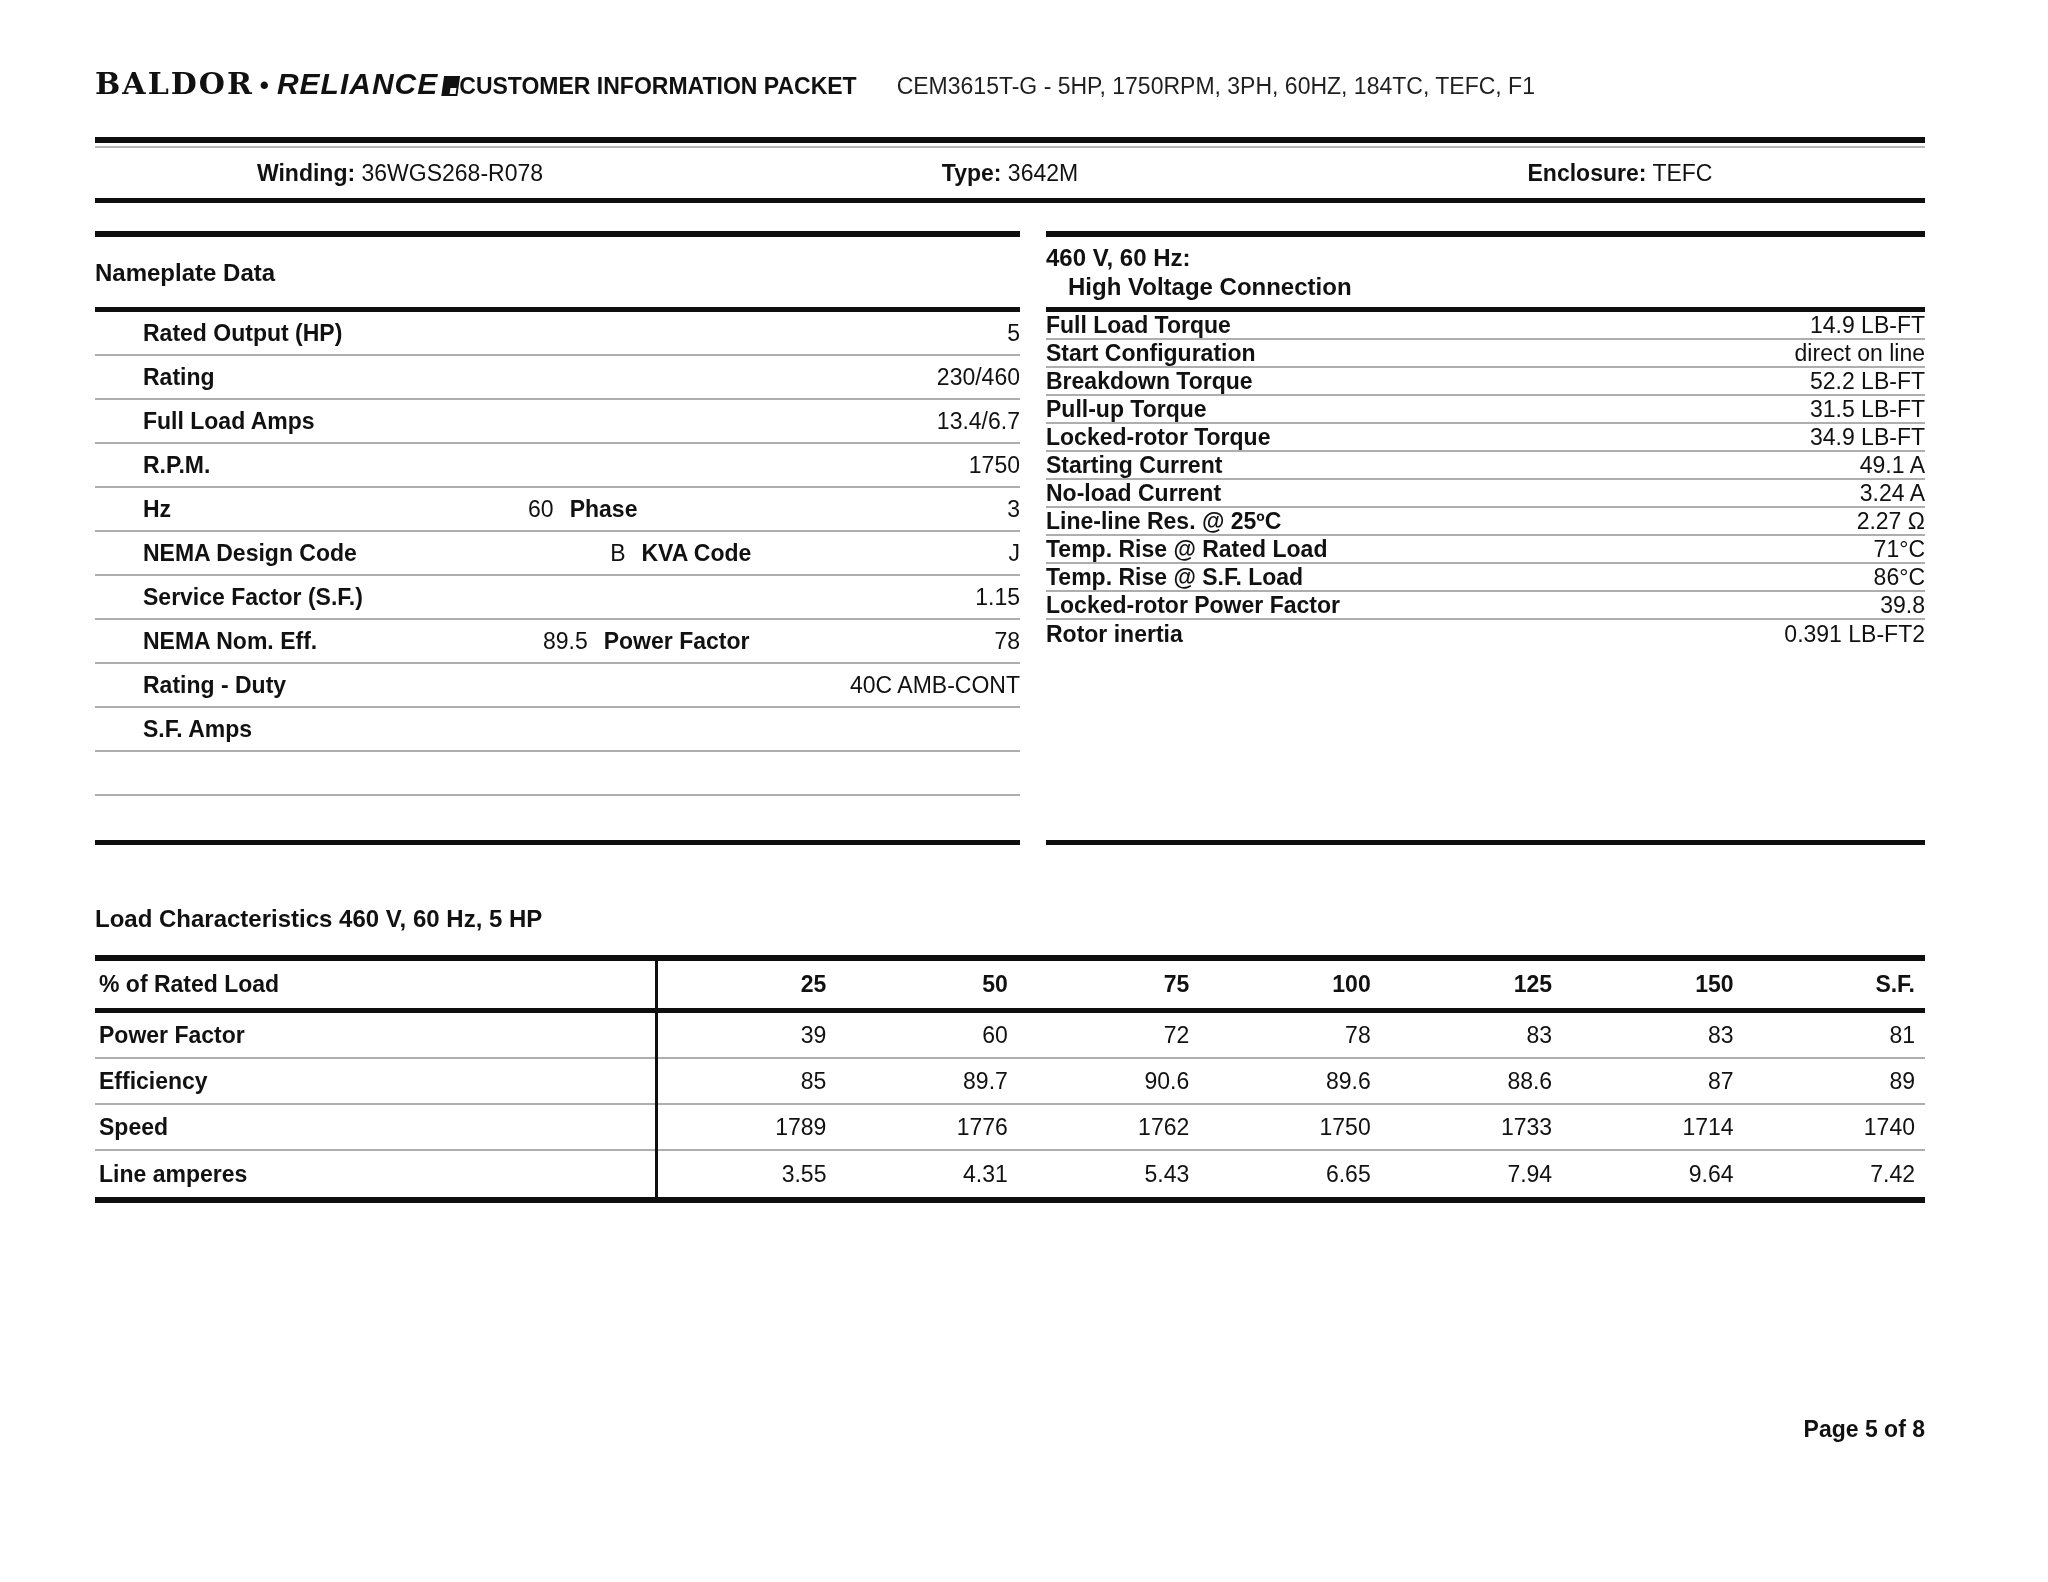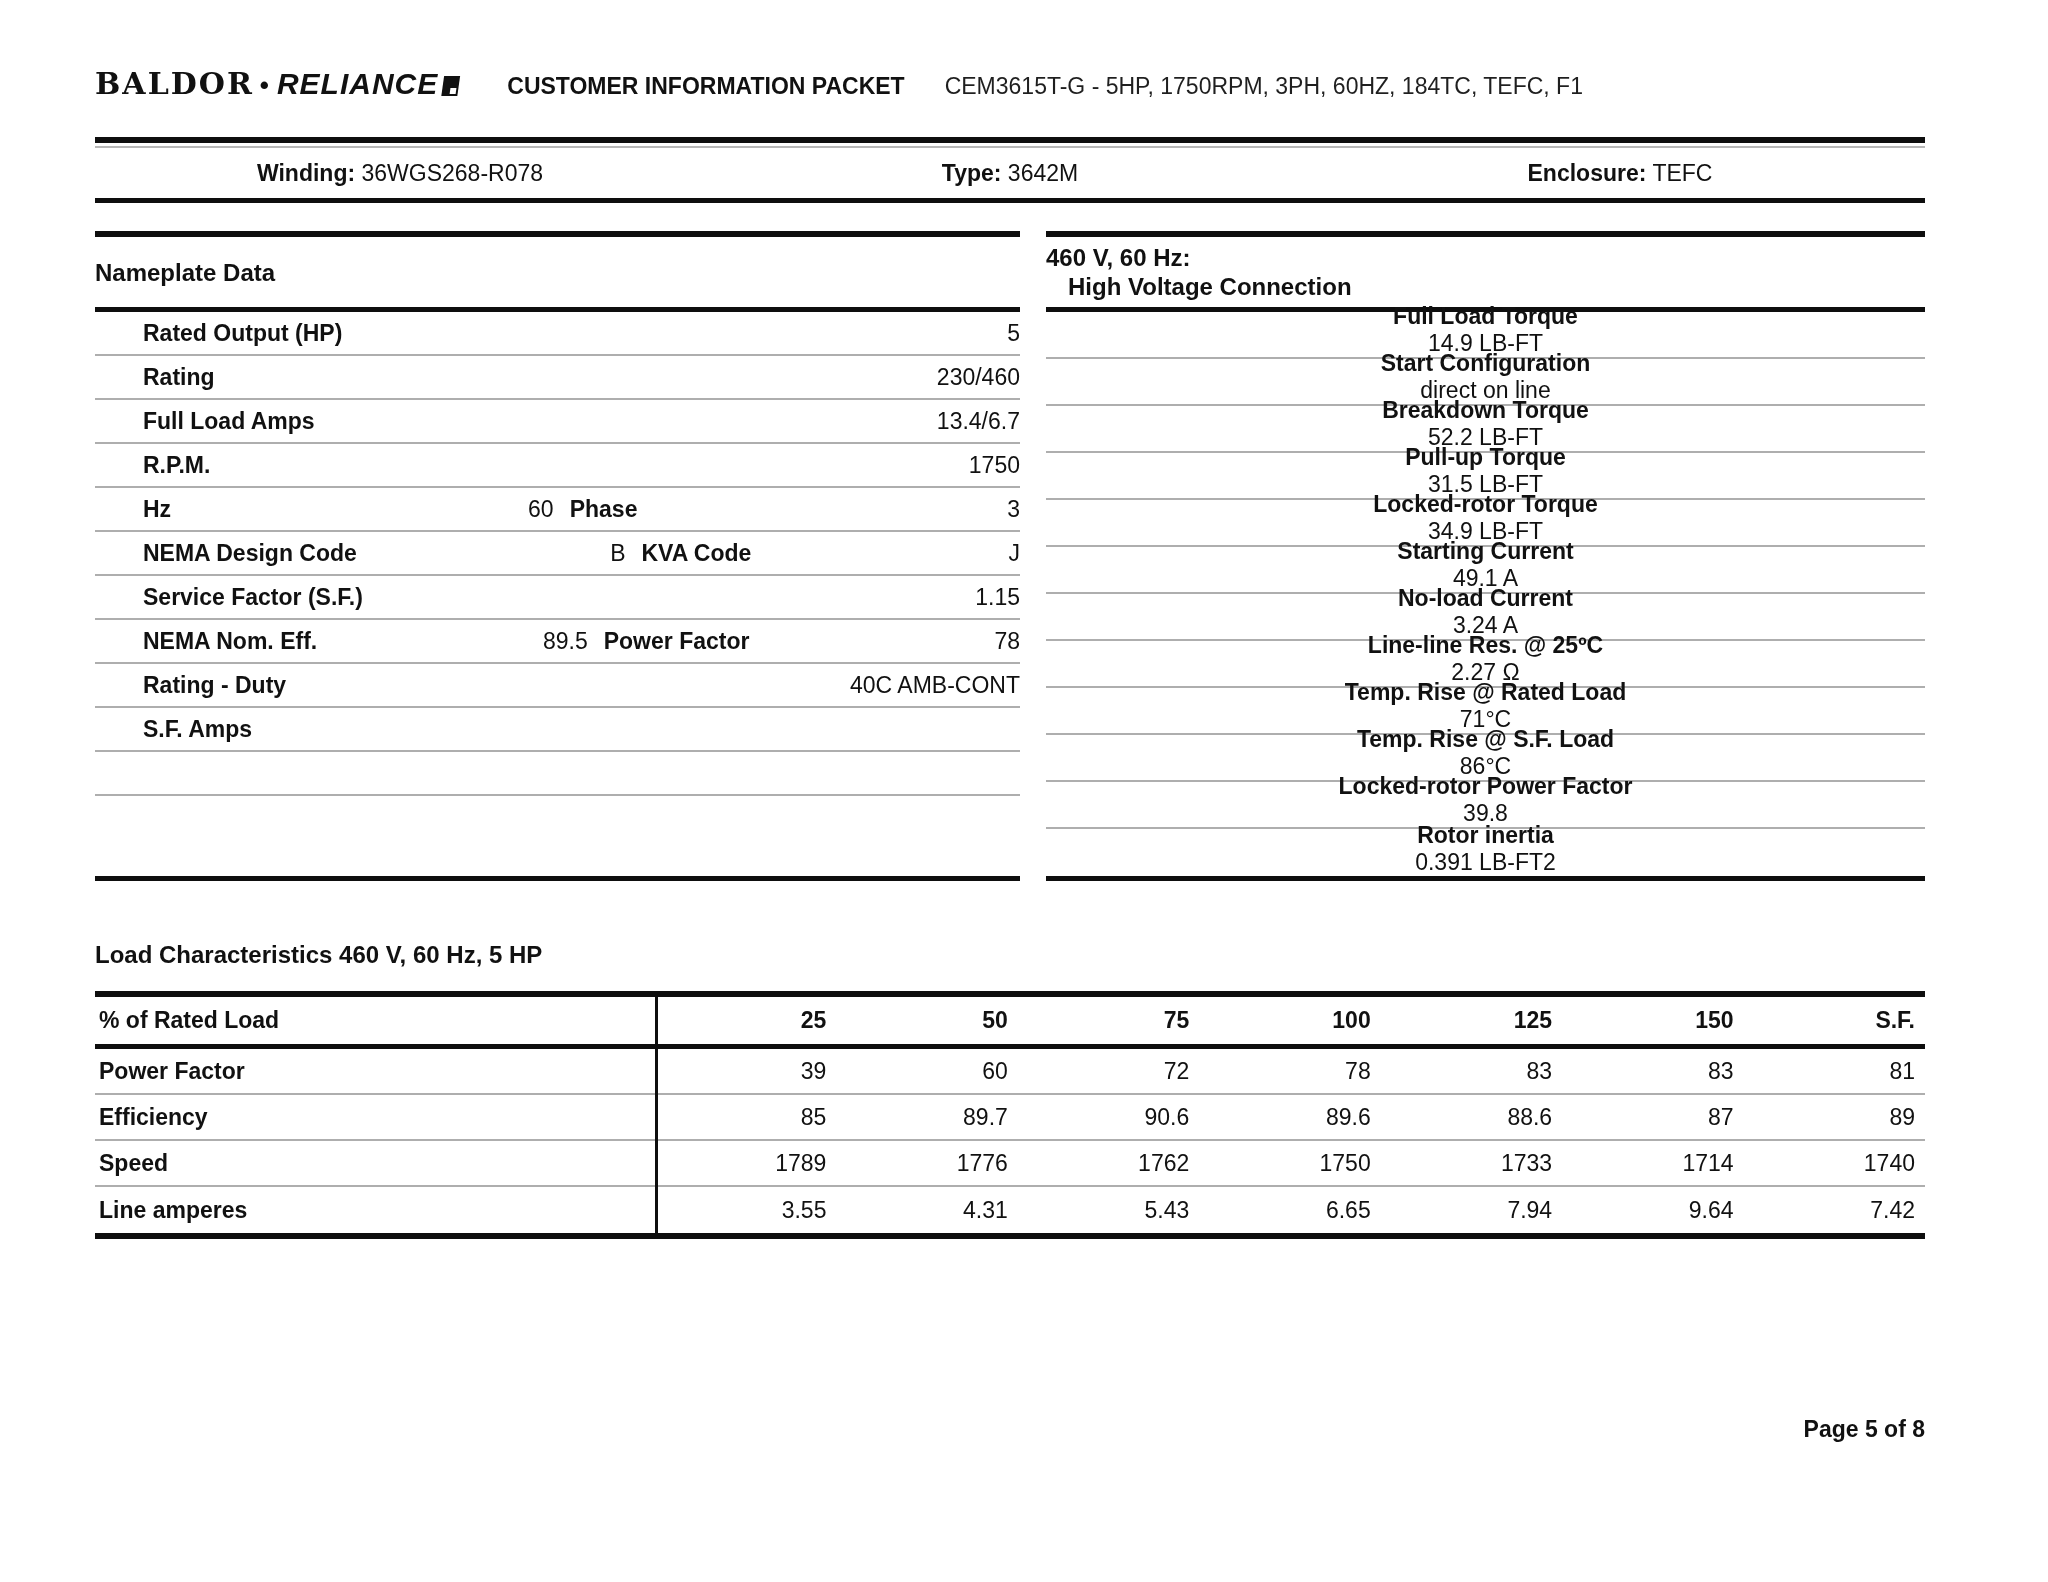--- a/index.html
+++ b/index.html
@@ -13,21 +13,21 @@
   }
   .page { padding:66px 123px 0 95px; position:relative; }
 
   
   .hdr { display:flex; align-items:baseline; margin-bottom:36px; }
   .logo { font-family:"DejaVu Serif", serif; font-weight:bold; font-size:30px; letter-spacing:2px; white-space:nowrap; }
   .logo .dot { font-family:"Liberation Sans", sans-serif; margin:0 6px; font-size:26px; }
   .logo .rel { font-family:"Liberation Sans", sans-serif; font-style:italic; font-weight:bold; letter-spacing:1px; }
   .rel-mark { display:inline-block; width:16px; height:20px; background:#111; position:relative; margin-left:5px; transform:skewX(-8deg) translateY(2px); }
   .rel-mark::after { content:""; position:absolute; right:2px; bottom:2px; width:6px; height:6px; background:#fff; }
-  .packet-title { font-weight:bold; font-size:23px; margin-left:48px; white-space:nowrap; }
+  .packet-title { font-weight:bold; font-size:23px; white-space:nowrap; }
   .model-line { font-size:23px; margin-left:40px; color:#1f1f1f; white-space:nowrap; }
 
   
   .title-block .t1 { font-weight:bold; font-size:27px; line-height:36px; }
   .title-block .t2, .title-block .t3 { font-size:24px; line-height:35px; }
 
   
   .winding-band { margin-top:32px; border-top:6px solid #0e0e0e; border-bottom:5px solid #0e0e0e; }
   .rule-thin { height:2px; background:#b7b7b7; margin-top:3px; }
   .winding-row { display:grid; grid-template-columns:1fr 1fr 1fr; height:50px; align-items:center; font-size:23px; }
@@ -43,21 +43,21 @@
   .panel-header .indent { padding-left:22px; }
 
   .np-row { display:grid; grid-template-columns:auto 1fr auto 1fr; align-items:center; height:44px; border-bottom:2px solid #aeaeae; font-size:23px; }
   .np-row:last-child { border-bottom:none; }
   .np-label { font-weight:bold; white-space:nowrap;margin-left:48px; }
   .np-midv { text-align:right; }
   .np-midl { font-weight:bold; padding-left:16px; white-space:nowrap; }
   .np-midl:empty { padding-left:0; }
   .np-val { text-align:right; white-space:nowrap; }
 
-  .cn-row { display:flex; justify-content:flex-end; align-items:center; height:47px; border-bottom:2px solid #aeaeae; font-size:23px;flex-direction:column; }
+  .cn-row { display:flex; justify-content:space-between; align-items:center; height:28px; border-bottom:2px solid #aeaeae; font-size:23px; }
   .cn-row:last-child { border-bottom:none; }
   .cn-label { font-weight:bold; white-space:nowrap; }
   .cn-val { white-space:nowrap; }
 
   
   .lc-heading { margin-top:60px; font-weight:bold; font-size:24px; }
   .lc-table { margin-top:22px; border-top:6px solid #0e0e0e; border-bottom:6px solid #0e0e0e; position:relative; }
   .lc-divider { position:absolute; left:560px; top:0; bottom:0; width:3px; background:#0e0e0e; }
   .lc-row { display:grid; grid-template-columns:560px repeat(7,1fr); align-items:center; height:46px; border-bottom:2px solid #aeaeae; font-size:23px; }
   .lc-row:last-child { border-bottom:none; }

